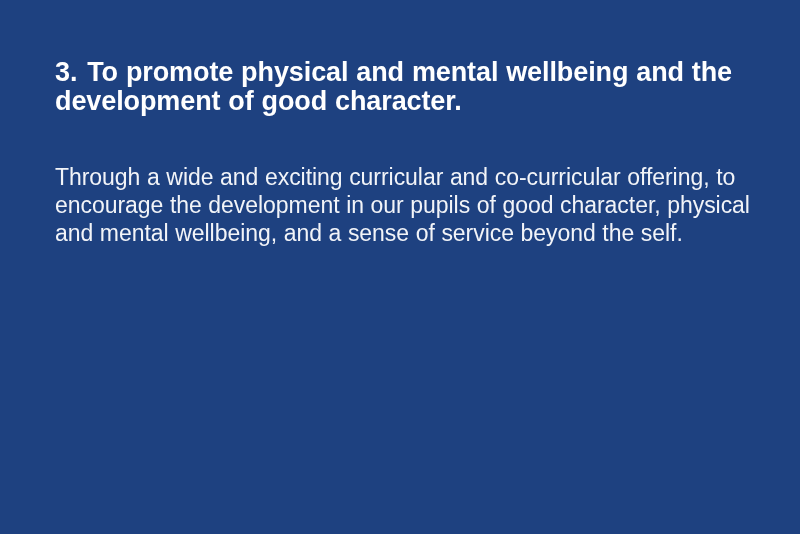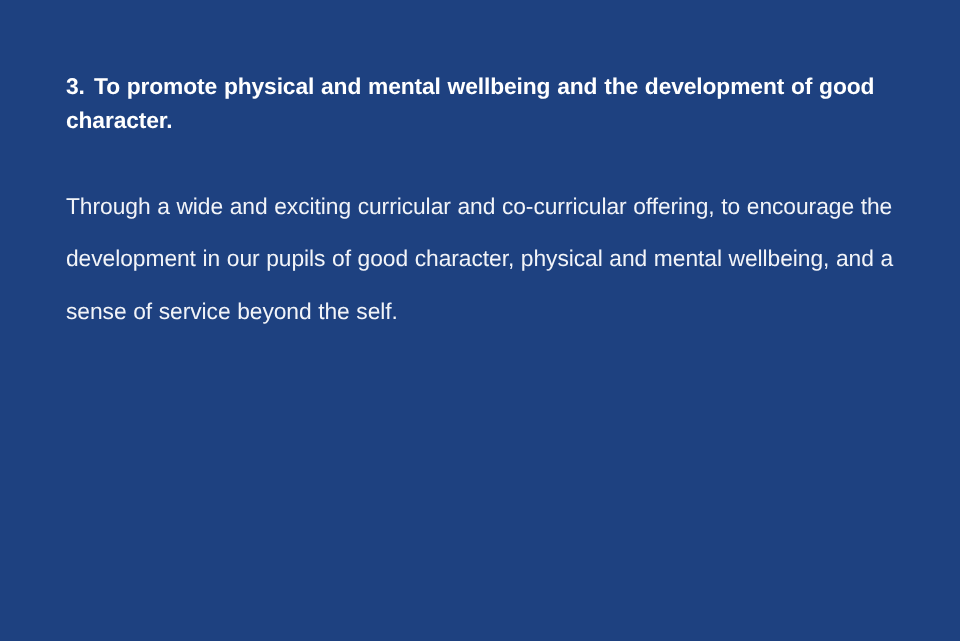--- a/index.html
+++ b/index.html
@@ -19,35 +19,35 @@
     height: 534px;
     box-sizing: border-box;
     background: #1E4180;
     padding: 58px 50px 0 55px;
   }
   .content {
     width: 700px;
   }
   .objective-heading {
     margin: 0;
-    font-size: 19px;
+    font-size: 27px;
     font-weight: bold;
     line-height: 29px;
     letter-spacing: -0.1px;
     color: #FFFFFF;
     word-spacing: 0.5px;
   }
   .objective-heading .num {
     margin-right: 2px;
   }
   .objective-body {
-    margin: 35px 0 0 0;
-    font-size: 19px;
+    margin: 47px 0 0 0;
+    font-size: 23px;
     font-weight: normal;
-    line-height: 44px;
+    line-height: 28px;
     letter-spacing: -0.05px;
     color: #F2F4F8;
     word-spacing: 0.3px;
     max-width: 700px;
   }
 </style>
 </head>
 <body>
 
 <div class="slide">

